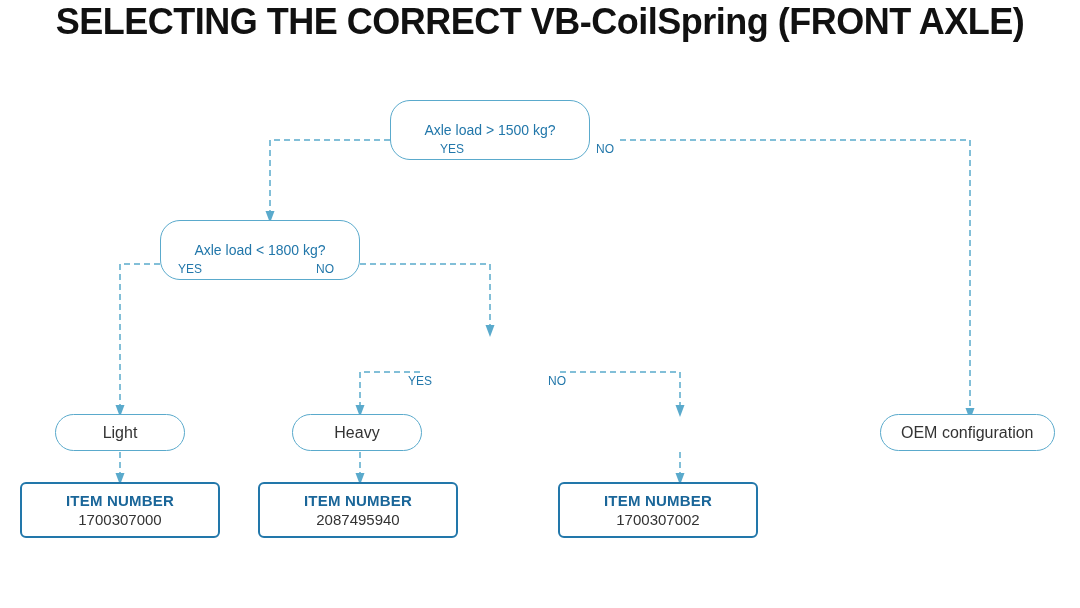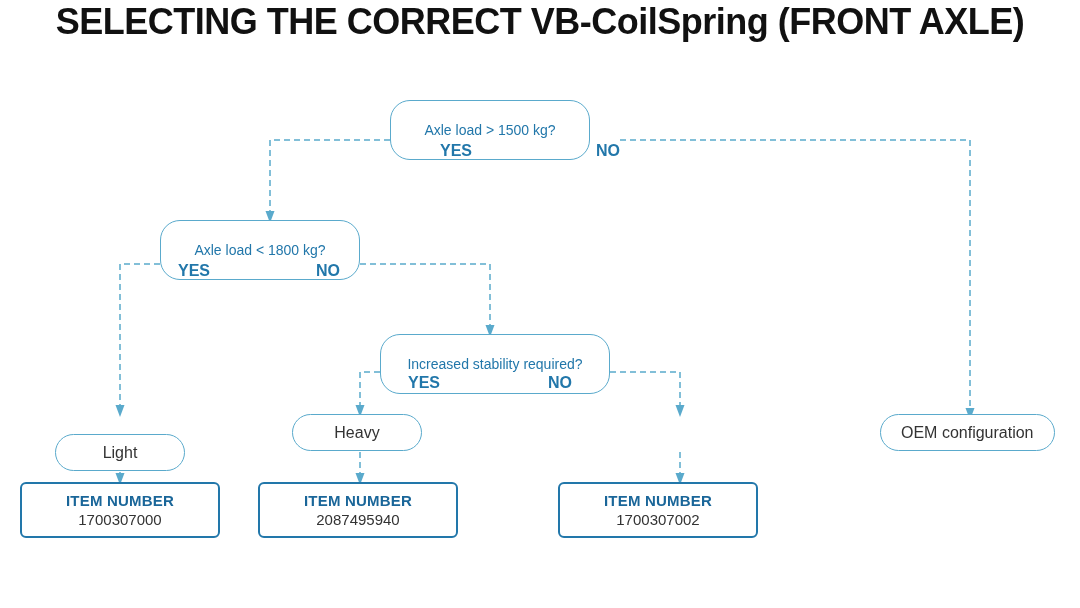--- a/index.html
+++ b/index.html
@@ -82,22 +82,22 @@
 
     .item-box .item-number {
       font-size: 15px;
       color: #333;
       margin-top: 2px;
     }
 
     
     .yn-label {
       position: absolute;
-      font-size: 16px;
-      font-weight: 700;
+      font-size: 12px;
+      font-weight: 400;
       color: #2277aa;
     }
   </style>
 </head>
 <body>
 
 <div class="page-title">SELECTING THE CORRECT VB-CoilSpring (FRONT AXLE)</div>
 
 <div class="diagram-area">
 
@@ -148,32 +148,29 @@
     <span>Axle load &lt; 1800 kg?</span>
   </div>
 
   <div class="yn-label" style="left: 178px; top: 210px;">
     <span>YES</span>
   </div>
   <div class="yn-label" style="left: 316px; top: 210px;">
     <span>NO</span>
   </div>
 
-  <div class="decision-box" style="left: 380px; top: 282px; min-width: 230px;">
-    <span>Increased stability required?</span>
-  </div>
 
   <div class="yn-label" style="left: 408px; top: 322px;">
     <span>YES</span>
   </div>
   <div class="yn-label" style="left: 548px; top: 322px;">
     <span>NO</span>
   </div>
 
-  <div class="result-box" style="left: 55px; top: 382px; min-width: 130px;">
+  <div class="result-box" style="left: 55px; top: 362px; min-width: 130px;">
     <span>Light</span>
   </div>
 
   <div class="result-box" style="left: 292px; top: 362px; min-width: 130px;">
     <span>Heavy</span>
   </div>
 
 
   <div class="result-box" style="left: 880px; top: 362px; min-width: 170px;">
     <span>OEM configuration</span>

